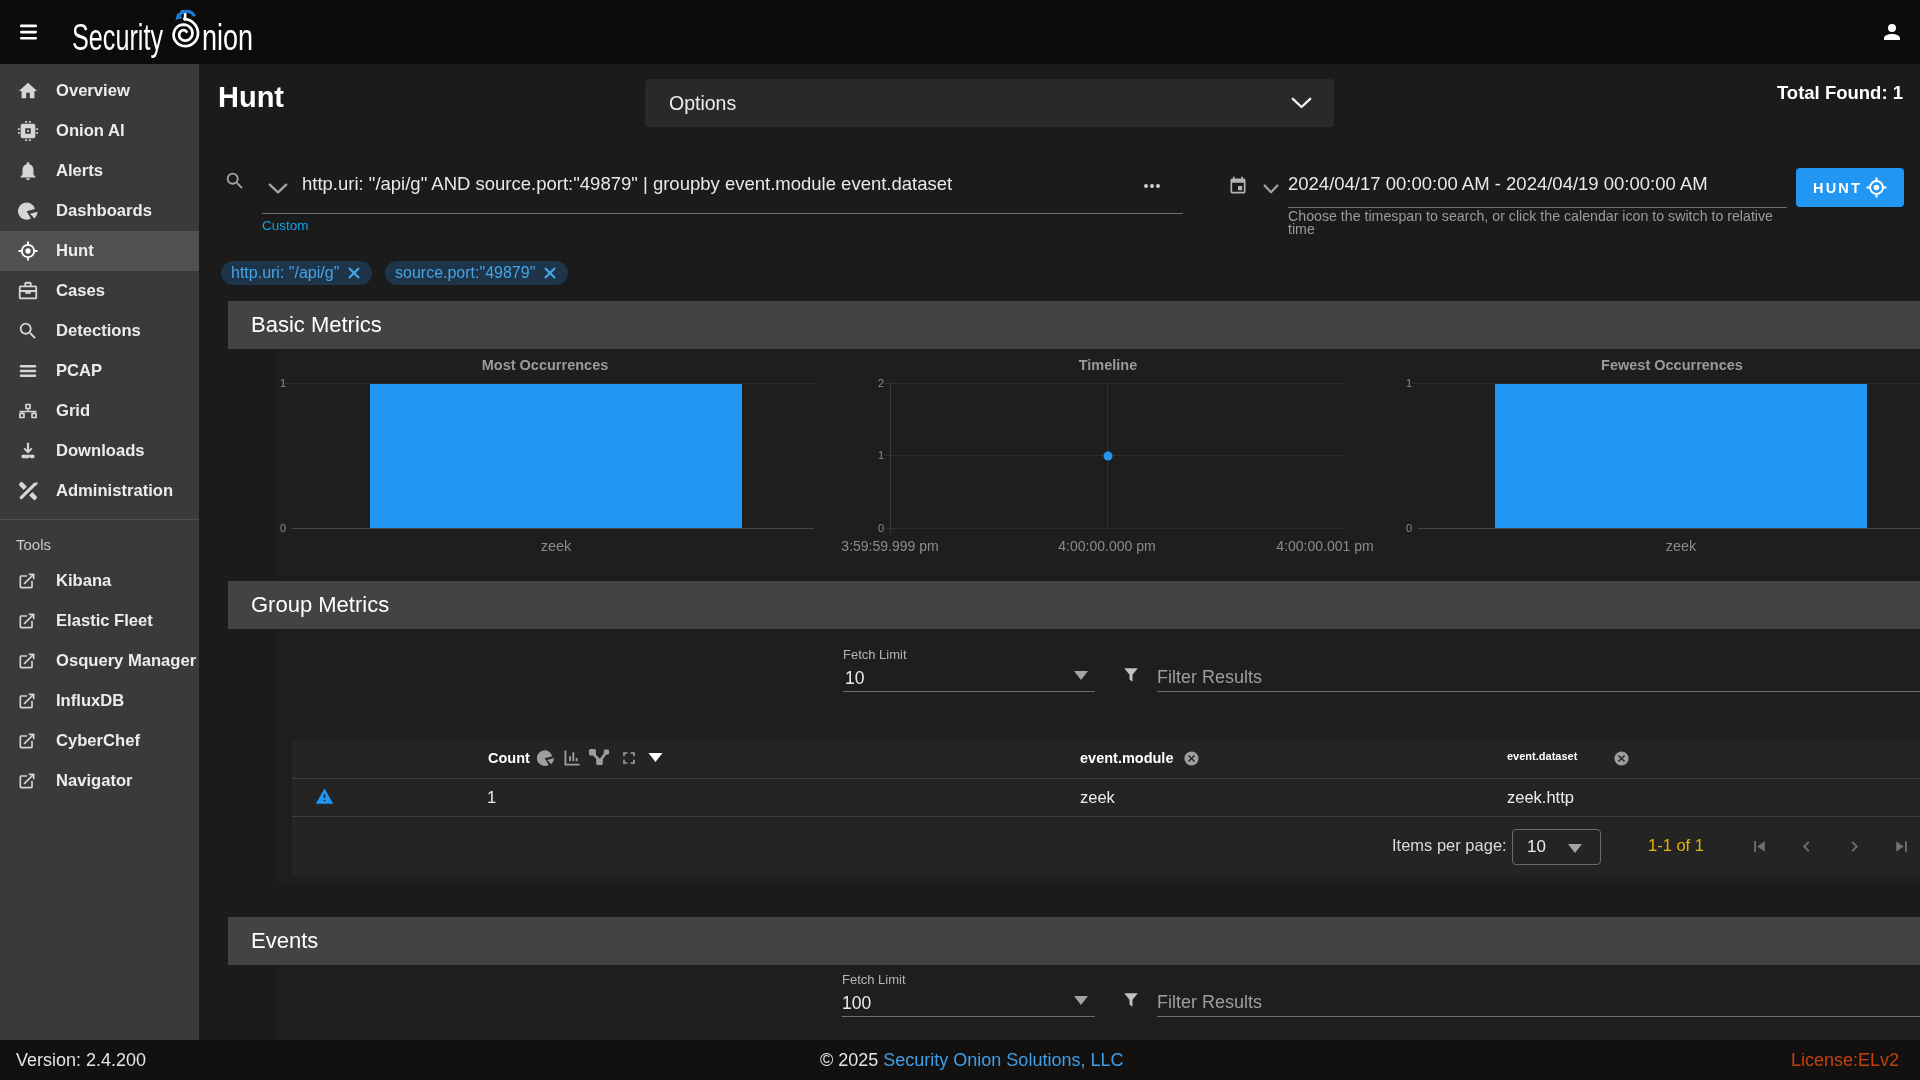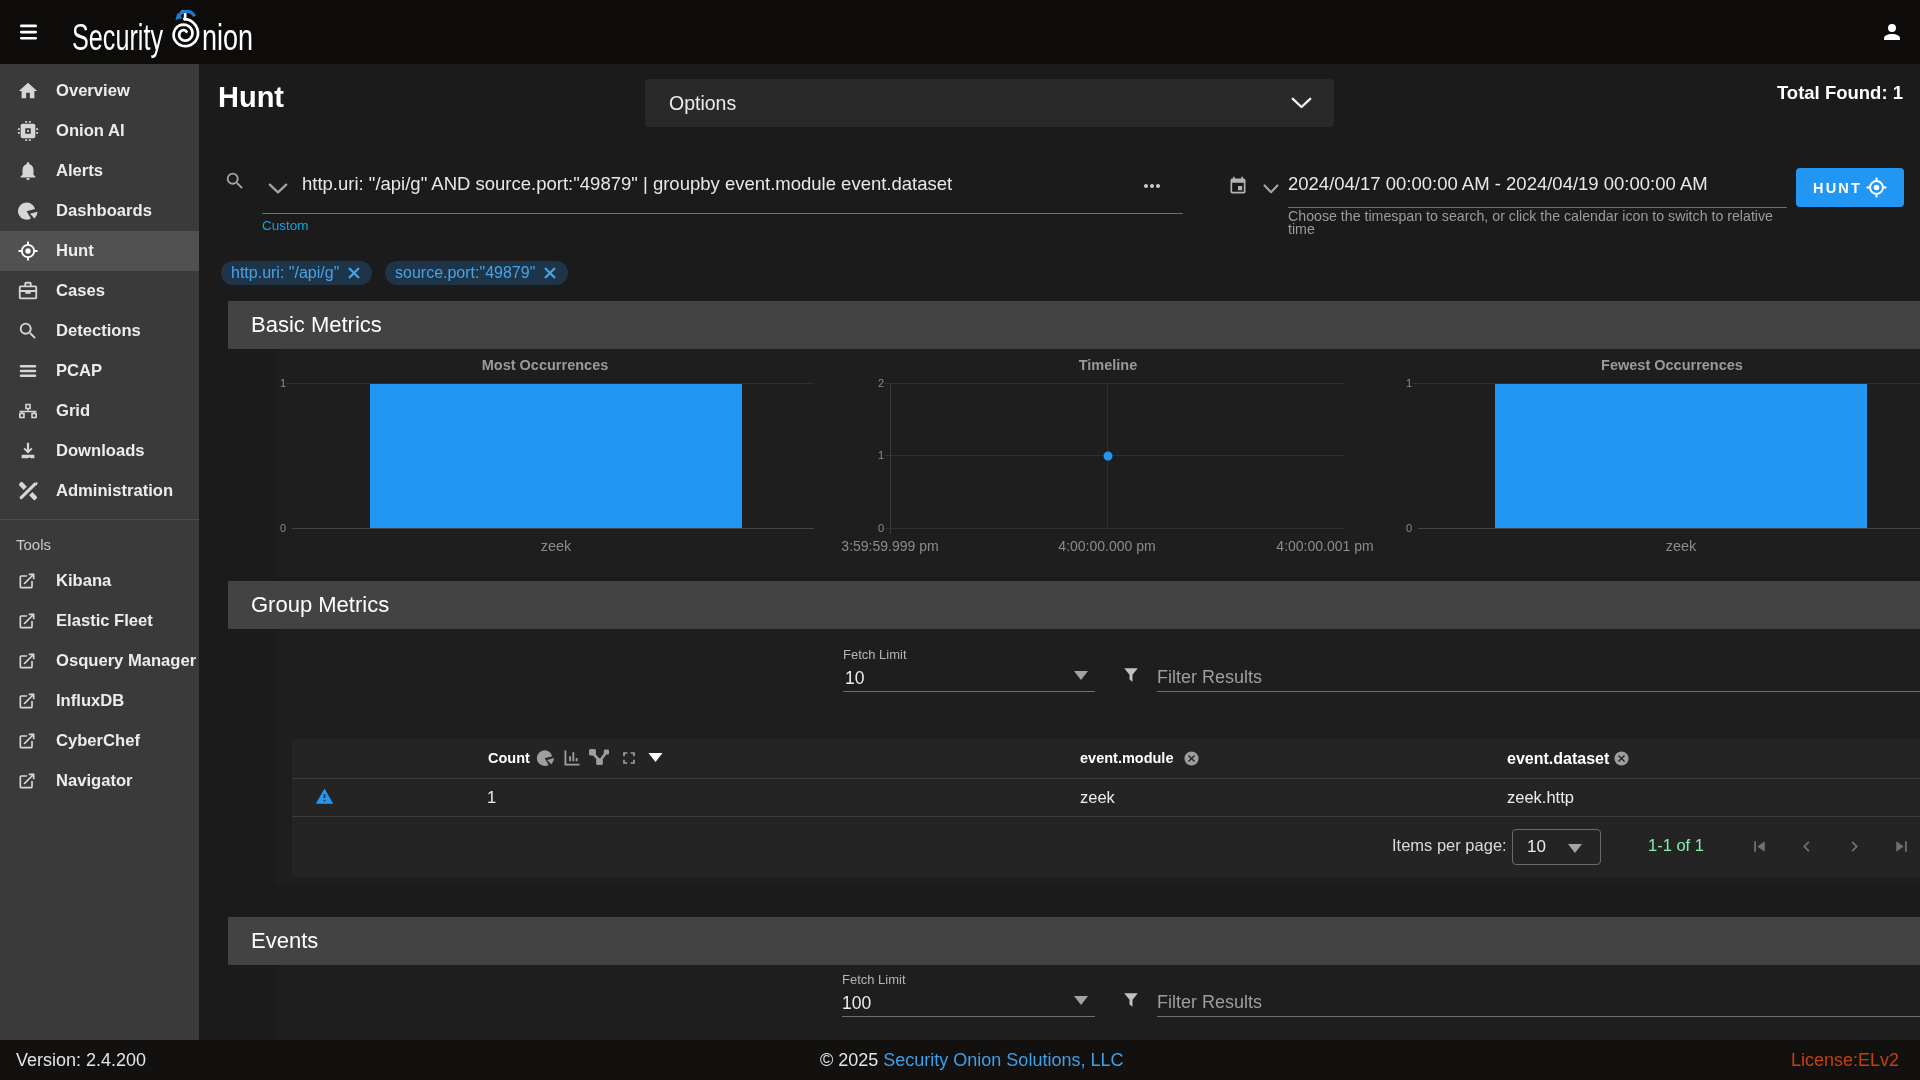--- a/index.html
+++ b/index.html
@@ -166,39 +166,39 @@
       <svg class="abs" style="left:327px;top:9px" width="20" height="20" viewBox="0 0 24 24">
           <path fill="#9e9e9e" d="M5 5h5v2H7v3H5V5m9 0h5v5h-2V7h-3V5m3 9h2v5h-5v-2h3v-3M10 17v2H5v-5h2v3h3z"></path>
         </svg>
       <svg class="abs" style="left:356px;top:14px" width="15" height="11" viewBox="0 0 14 11">
           <path fill="#fff" d="M0 0h14L7 9z"></path>
         </svg>
       <div class="abs" style="left:788px;top:11px;color:#fff;font-size:14.5px;font-weight:bold">event.module</div>
       <svg class="abs" style="left:891px;top:11px" width="17" height="17" viewBox="0 0 24 24">
           <path fill="#9e9e9e" d="M12 2a10 10 0 1 1 0 20 10 10 0 0 1 0-20m3.6 5L12 10.6 8.4 7 7 8.4 10.6 12 7 15.6 8.4 17l3.6-3.6 3.6 3.6 1.4-1.4-3.6-3.6L17 8.4 15.6 7z"></path>
         </svg>
-      <div class="abs" style="left:1215px;top:11px;color:#fff;font-size:16px;font-weight:bold">event.dataset</div>
+      <div class="abs" style="left:1215px;top:11px;color:#fff;font-size:11px;font-weight:bold">event.dataset</div>
       <svg class="abs" style="left:1321px;top:11px" width="17" height="17" viewBox="0 0 24 24">
           <path fill="#9e9e9e" d="M12 2a10 10 0 1 1 0 20 10 10 0 0 1 0-20m3.6 5L12 10.6 8.4 7 7 8.4 10.6 12 7 15.6 8.4 17l3.6-3.6 3.6 3.6 1.4-1.4-3.6-3.6L17 8.4 15.6 7z"></path>
         </svg>
       <svg class="abs" style="left:23px;top:48px" width="19" height="19" viewBox="0 0 24 24">
           <path fill="#2196f3" fill-rule="evenodd" d="M12 2 1 21h22L12 2m1 14h-2v2h2v-2m0-7h-2v5h2V9z"></path>
         </svg>
       <div class="abs" style="left:195px;top:49px;color:#ececec;font-size:16.5px">1</div>
       <div class="abs" style="left:788px;top:49px;color:#ececec;font-size:16.5px">zeek</div>
       <div class="abs" style="left:1215px;top:49px;color:#ececec;font-size:16.5px">zeek.http</div>
 
       <div class="abs" style="left:1100px;top:97px;color:#dadada;font-size:16.5px">Items per page:</div>
       <div class="abs" style="left:1220px;top:90px;width:89px;height:36px;border:1px solid #6b6b6b;border-radius:4px">
         <span class="abs" style="left:14px;top:7px;color:#ececec;font-size:17px">10</span>
         <svg class="abs" style="left:55px;top:14px" width="14" height="11" viewBox="0 0 14 11">
             <path fill="#a3a3a3" d="M0 0h14L7 9z"></path>
           </svg>
       </div>
-      <div class="abs" style="left:1356px;top:97px;color:#86efac;font-size:16.5px">1-1 of 1</div>
+      <div class="abs" style="left:1356px;top:97px;color:#eab308;font-size:16.5px">1-1 of 1</div>
       <svg class="abs" style="left:1457px;top:97px" width="21" height="21" viewBox="0 0 24 24">
           <path fill="#717171" d="M6 18V6h2v12H6m3.5-6L18 6v12l-8.5-6z"></path>
         </svg>
       <svg class="abs" style="left:1504px;top:97px" width="21" height="21" viewBox="0 0 24 24">
           <path fill="#717171" d="M15.41 16.59 10.83 12l4.58-4.59L14 6l-6 6 6 6 1.41-1.41z"></path>
         </svg>
       <svg class="abs" style="left:1552px;top:97px" width="21" height="21" viewBox="0 0 24 24">
           <path fill="#717171" d="M8.59 16.59 13.17 12 8.59 7.41 10 6l6 6-6 6-1.41-1.41z"></path>
         </svg>
       <svg class="abs" style="left:1599px;top:97px" width="21" height="21" viewBox="0 0 24 24">

